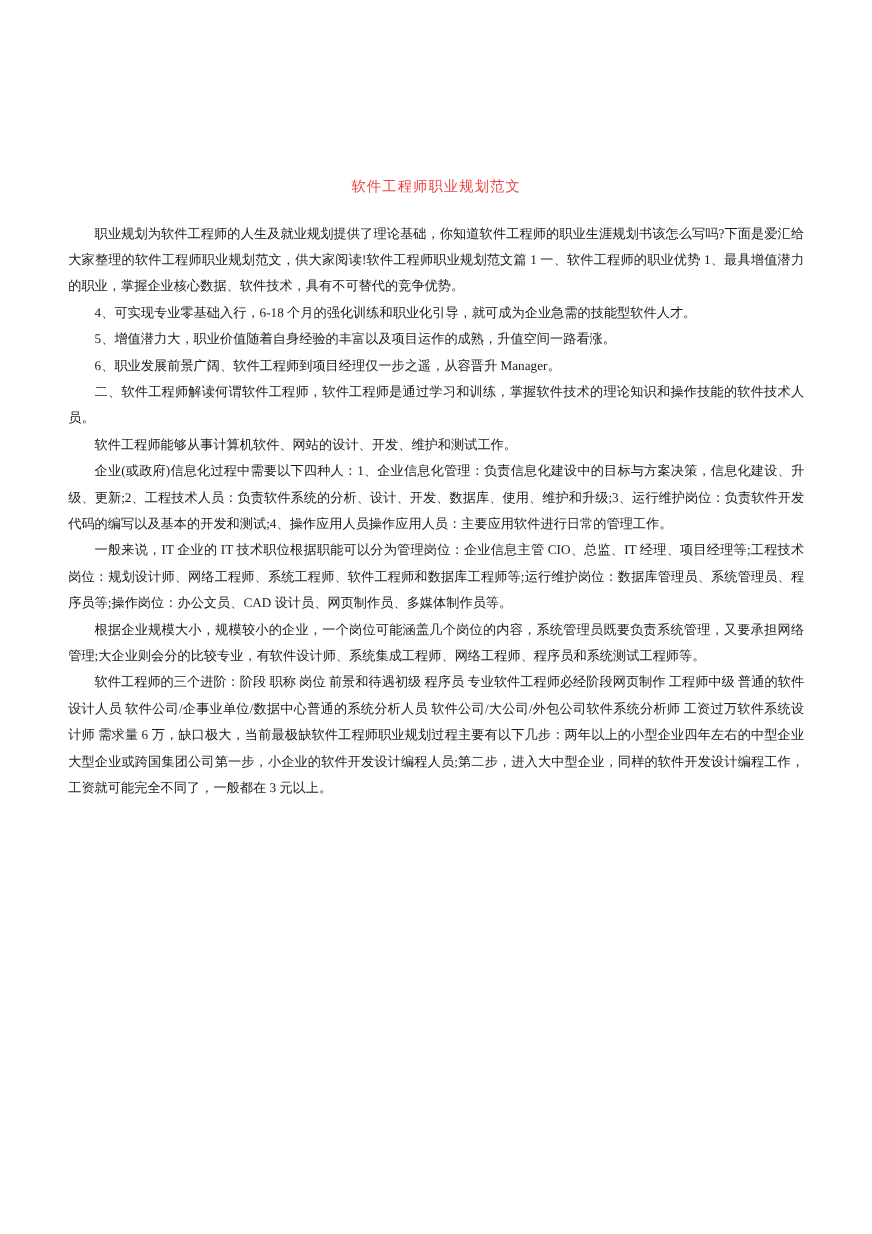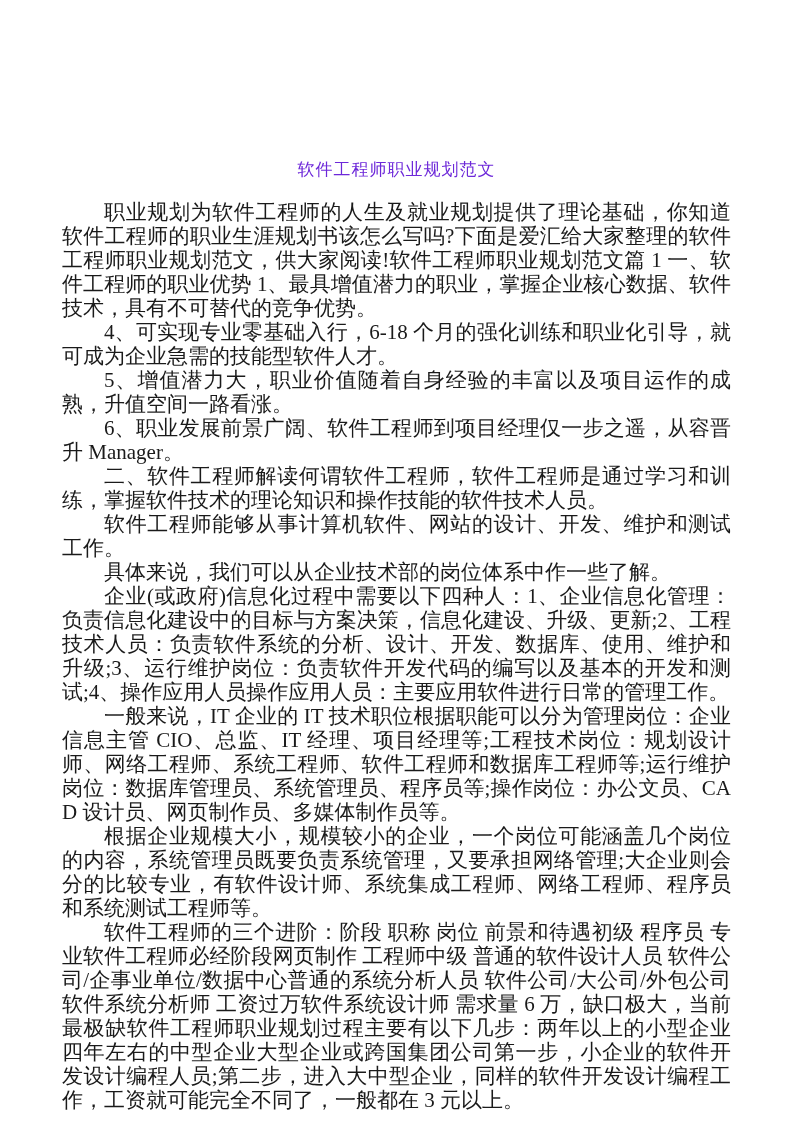--- a/index.html
+++ b/index.html
@@ -12,50 +12,49 @@
     width: 793px;
     height: 1122px;
     box-sizing: border-box;
     background: #ffffff;
     padding: 158px 62px 40px 62px;
     overflow: hidden;
     font-family: "Liberation Serif", "DejaVu Serif", serif;
     color: #1a1a1a;
   }
   .doc-title {
-    font-size: 17px;
+    font-size: 13px;
     font-weight: normal;
     line-height: 24px;
     text-align: center;
     letter-spacing: 1px;
     margin: 0 0 18px 0;
-    color: #6d28d9;
+    color: #ef4444;
   }
   .doc-body p {
     margin: 0;
-    font-size: 21px;
+    font-size: 12px;
     line-height: 24px;
     text-indent: 2em;
     text-align: justify;
     text-justify: inter-ideograph;
     word-break: break-all;
     color: #1a1a1a;
   }
 </style>
 </head>
 <body>
 
 <div class="page">
   <h1 class="doc-title">软件工程师职业规划范文</h1>
   <div class="doc-body">
     <p>职业规划为软件工程师的人生及就业规划提供了理论基础，你知道软件工程师的职业生涯规划书该怎么写吗?下面是爱汇给大家整理的软件工程师职业规划范文，供大家阅读!软件工程师职业规划范文篇 1 一、软件工程师的职业优势 1、最具增值潜力的职业，掌握企业核心数据、软件技术，具有不可替代的竞争优势。</p>
     <p>4、可实现专业零基础入行，6-18 个月的强化训练和职业化引导，就可成为企业急需的技能型软件人才。</p>
     <p>5、增值潜力大，职业价值随着自身经验的丰富以及项目运作的成熟，升值空间一路看涨。</p>
     <p>6、职业发展前景广阔、软件工程师到项目经理仅一步之遥，从容晋升 Manager。</p>
     <p>二、软件工程师解读何谓软件工程师，软件工程师是通过学习和训练，掌握软件技术的理论知识和操作技能的软件技术人员。</p>
     <p>软件工程师能够从事计算机软件、网站的设计、开发、维护和测试工作。</p>
-    <p>具体来说，我们可以从企业技术部的岗位体系中作一些了解。</p>
     <p>企业(或政府)信息化过程中需要以下四种人：1、企业信息化管理：负责信息化建设中的目标与方案决策，信息化建设、升级、更新;2、工程技术人员：负责软件系统的分析、设计、开发、数据库、使用、维护和升级;3、运行维护岗位：负责软件开发代码的编写以及基本的开发和测试;4、操作应用人员操作应用人员：主要应用软件进行日常的管理工作。</p>
     <p>一般来说，IT 企业的 IT 技术职位根据职能可以分为管理岗位：企业信息主管 CIO、总监、IT 经理、项目经理等;工程技术岗位：规划设计师、网络工程师、系统工程师、软件工程师和数据库工程师等;运行维护岗位：数据库管理员、系统管理员、程序员等;操作岗位：办公文员、CAD 设计员、网页制作员、多媒体制作员等。</p>
     <p>根据企业规模大小，规模较小的企业，一个岗位可能涵盖几个岗位的内容，系统管理员既要负责系统管理，又要承担网络管理;大企业则会分的比较专业，有软件设计师、系统集成工程师、网络工程师、程序员和系统测试工程师等。</p>
     <p>软件工程师的三个进阶：阶段 职称 岗位 前景和待遇初级 程序员 专业软件工程师必经阶段网页制作 工程师中级 普通的软件设计人员 软件公司/企事业单位/数据中心普通的系统分析人员 软件公司/大公司/外包公司软件系统分析师 工资过万软件系统设计师 需求量 6 万，缺口极大，当前最极缺软件工程师职业规划过程主要有以下几步：两年以上的小型企业四年左右的中型企业大型企业或跨国集团公司第一步，小企业的软件开发设计编程人员;第二步，进入大中型企业，同样的软件开发设计编程工作，工资就可能完全不同了，一般都在 3 元以上。</p>
   </div>
 </div>
 
 </body></html>

